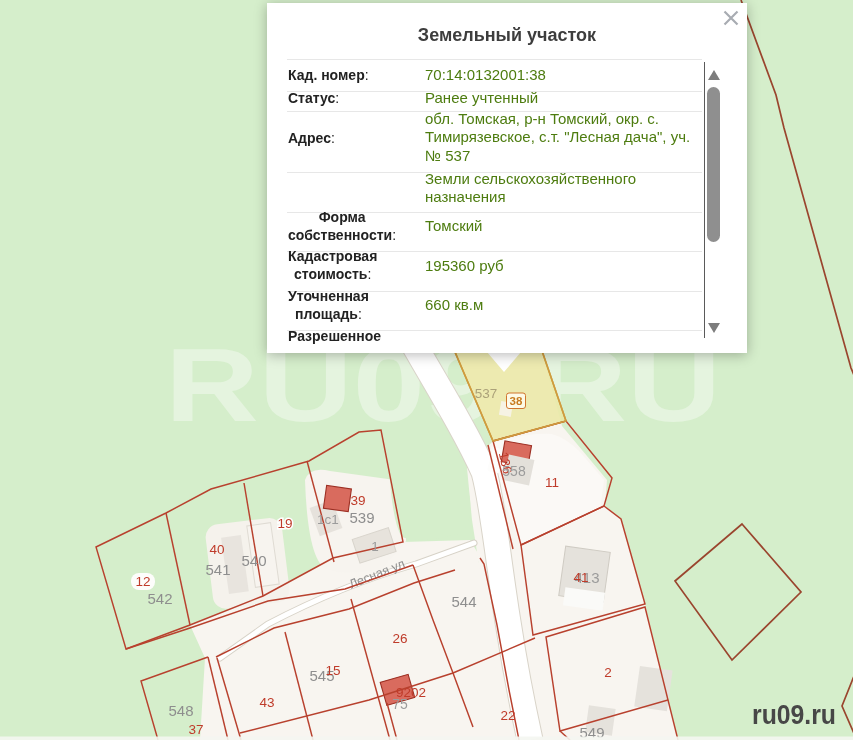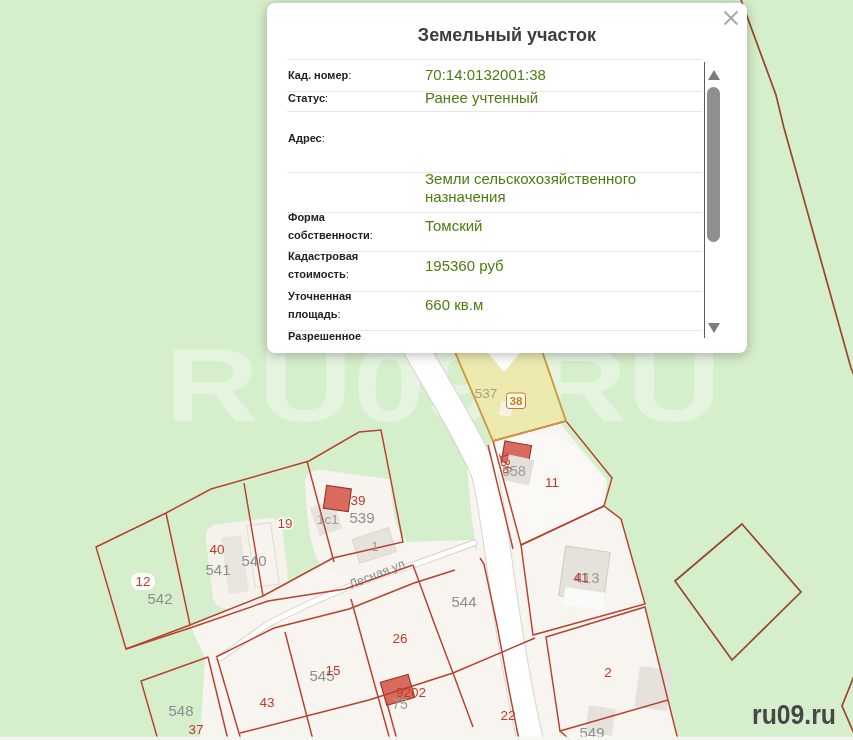--- a/index.html
+++ b/index.html
@@ -1,23 +1,23 @@
 <!DOCTYPE html>
 <html><head>
 <meta charset="utf-8">
 <style>
 html,body{margin:0;padding:0;}
 body{width:853px;height:740px;position:relative;overflow:hidden;background:#d5eecb;font-family:"Liberation Sans",sans-serif;}
 #map{position:absolute;left:0;top:0;}
-.popup{position:absolute;left:267px;top:3px;width:480px;height:350px;background:#fff;border-radius:8px;box-shadow:0 2px 12px rgba(0,0,0,0.28);}
+.popup{position:absolute;left:267px;top:3px;width:480px;height:350px;background:#fff;border-radius:0;box-shadow:0 2px 12px rgba(0,0,0,0.28);}
 .ptr{position:absolute;left:487px;top:352px;width:0;height:0;border-left:17px solid transparent;border-right:17px solid transparent;border-top:20px solid #fff;}
 .ttl{position:absolute;left:0;top:22px;width:480px;text-align:center;font-size:18px;font-weight:bold;color:#3d3d3d;}
 .cls{position:absolute;left:456px;top:7px;width:16px;height:16px;}
 .line{position:absolute;background:#e7e7e7;height:1px;left:20px;width:415px;}
-.lab{position:absolute;left:21px;font-size:11px;color:#222;line-height:18.4px;}
+.lab{position:absolute;left:21px;font-size:14px;color:#222;line-height:18.4px;text-align:center;}
 .lab b{font-weight:bold;}
 .val{position:absolute;left:158px;font-size:15px;color:#4d7c0f;line-height:18.4px;width:280px;}
 .vline{position:absolute;left:437px;top:59px;width:1px;height:276px;background:#5a5a5a;}
 .sb{position:absolute;left:440px;width:13px;}
 </style>
 </head>
 <body>
 <svg id="map" width="853" height="740" viewBox="0 0 853 740">
 
 <rect x="0" y="0" width="853" height="740" fill="#d5eecb"></rect>
@@ -214,20 +214,21 @@
 <div class="line" style="top:288px"></div>
 <div class="line" style="top:327px"></div>
 
 <div class="lab" style="top:62.5px"><b>Кад. номер</b>:</div>
 <div class="val" style="top:62.5px">70:14:0132001:38</div>
 
 <div class="lab" style="top:85.5px"><b>Статус</b>:</div>
 <div class="val" style="top:85.5px">Ранее учтенный</div>
 
 <div class="lab" style="top:126px"><b>Адрес</b>:</div>
+<div class="val" style="top:107px">обл. Томская, р-н Томский, окр. с. Тимирязевское, с.т. "Лесная дача", уч. № 537</div>
 
 <div class="val" style="top:166.5px">Земли сельскохозяйственного назначения</div>
 
 <div class="lab" style="top:205px"><b>Форма<br>собственности</b>:</div>
 <div class="val" style="top:214px">Томский</div>
 
 <div class="lab" style="top:244px"><b>Кадастровая<br>стоимость</b>:</div>
 <div class="val" style="top:254px">195360 руб</div>
 
 <div class="lab" style="top:283.5px"><b>Уточненная<br>площадь</b>:</div>

